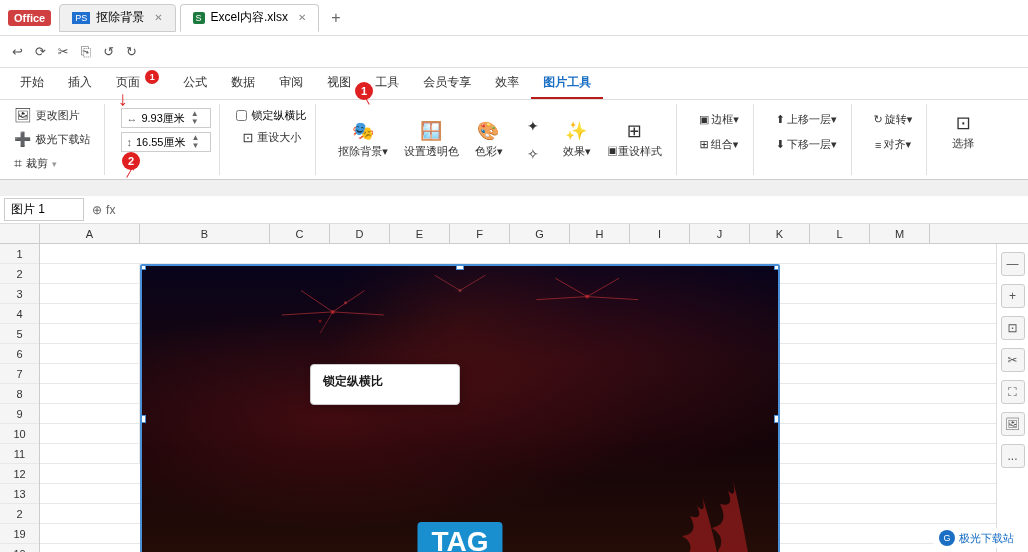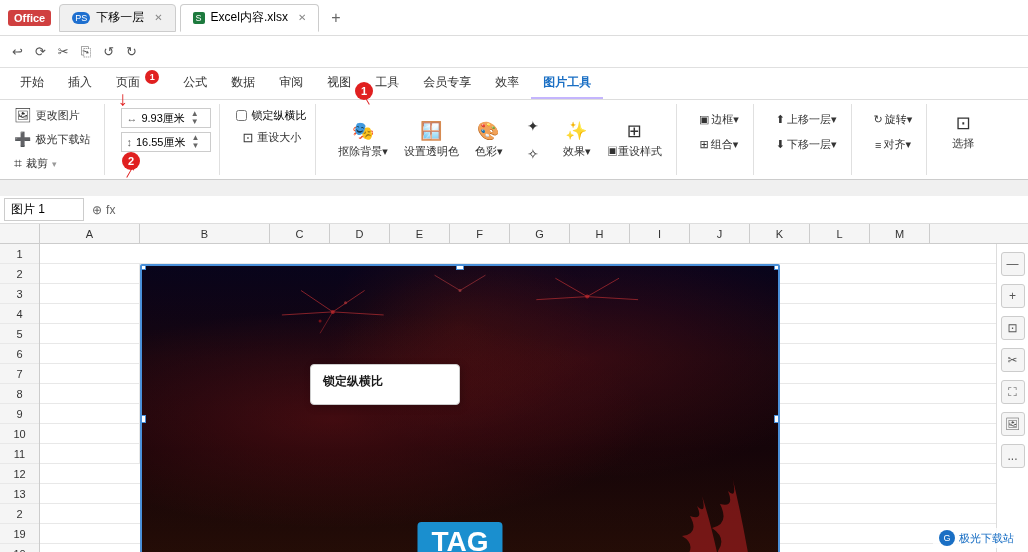--- a/index.html
+++ b/index.html
@@ -3,35 +3,35 @@
   <meta charset="utf-8">
   <style>
     * { margin: 0; padding: 0; box-sizing: border-box; }
     body { font-family: 'Microsoft YaHei', Arial, sans-serif; font-size: 12px; background: #f0f0f0; width: 1028px; height: 552px; overflow: hidden; }
 
     
     .title-bar { display: flex; align-items: center; background: #fff; height: 36px; border-bottom: 1px solid #ddd; padding: 0 8px; gap: 4px; }
     .title-bar-logo { background: #d04040; color: #fff; font-size: 11px; font-weight: bold; padding: 2px 6px; border-radius: 3px; margin-right: 4px; }
     .tab { display: flex; align-items: center; background: #f0f0f0; border: 1px solid #ccc; border-radius: 4px 4px 0 0; padding: 4px 12px; font-size: 12px; gap: 6px; cursor: pointer; height: 28px; }
     .tab.active { background: #fff; border-bottom-color: #fff; }
-    .tab-icon-ps { background: #1e6fcf; color: #fff; font-size: 9px; padding: 1px 3px; border-radius: 6px; }
+    .tab-icon-ps { background: #1e6fcf; color: #fff; font-size: 9px; padding: 1px 3px; border-radius: 0; }
     .tab-icon-s { background: #1d7a3e; color: #fff; font-size: 9px; padding: 1px 3px; border-radius: 2px; }
     .tab-close { color: #888; font-size: 10px; margin-left: 4px; }
     .tab-new { color: #666; font-size: 16px; margin-left: 8px; cursor: pointer; }
     .title-spacer { flex: 1; }
 
     
     .quick-toolbar { display: flex; align-items: center; background: #fff; height: 32px; padding: 0 8px; border-bottom: 1px solid #e0e0e0; gap: 4px; }
     .qt-icon { color: #555; font-size: 13px; padding: 2px 4px; cursor: pointer; }
 
     
     .ribbon { background: #fff; border-bottom: 1px solid #ccc; }
     .ribbon-tabs { display: flex; padding: 0 8px; border-bottom: 1px solid #ddd; }
     .ribbon-tab { padding: 6px 12px; font-size: 12px; color: #333; cursor: pointer; border-bottom: 2px solid transparent; }
-    .ribbon-tab.active { color: #1a6fc4; border-bottom: 2px solid #c4b5fd; font-weight: bold; }
+    .ribbon-tab.active { color: #1a6fc4; border-bottom: 2px solid #b91c1c; font-weight: bold; }
     .ribbon-content { display: flex; align-items: stretch; padding: 4px 8px; gap: 8px; min-height: 72px; }
     .ribbon-btn { display: flex; flex-direction: column; align-items: center; justify-content: center; padding: 4px 6px; cursor: pointer; border-radius: 3px; font-size: 11px; color: #333; min-width: 40px; text-align: center; gap: 2px; }
     .ribbon-input { display: flex; align-items: center; border: 1px solid #ccc; padding: 1px 4px; font-size: 11px; width: 90px; background: #fff; }
     .ribbon-input .spin { display: flex; flex-direction: column; margin-left: auto; }
     .ribbon-input .spin span { font-size: 8px; line-height: 1; color: #666; cursor: pointer; }
     .checkbox-row { display: flex; align-items: center; gap: 4px; font-size: 11px; }
     .checkbox-row input { width: 11px; height: 11px; }
 
     
     .formula-bar { display: flex; align-items: center; background: #fff; border-bottom: 1px solid #ddd; height: 28px; padding: 0 4px; gap: 4px; margin-top: 16px; }
@@ -72,21 +72,21 @@
     .badge { display: inline-flex; align-items: center; justify-content: center; width: 16px; height: 16px; border-radius: 50%; font-size: 10px; font-weight: bold; color: #fff; margin-left: 2px; }
     .badge-red { background: #e02020; }
   </style>
 </head>
 <body>
 
 <div class="title-bar">
   <div class="title-bar-logo">Office</div>
   <div class="tab">
     <span class="tab-icon-ps">PS</span>
-    <span>下移一层</span>
+    <span>抠除背景</span>
     <span class="tab-close">✕</span>
   </div>
   <div class="tab active">
     <span class="tab-icon-s">S</span>
     <span>Excel内容.xlsx</span>
     <span class="tab-close">✕</span>
   </div>
   <div class="tab-new">+</div>
   <div class="title-spacer"></div>
 </div>

